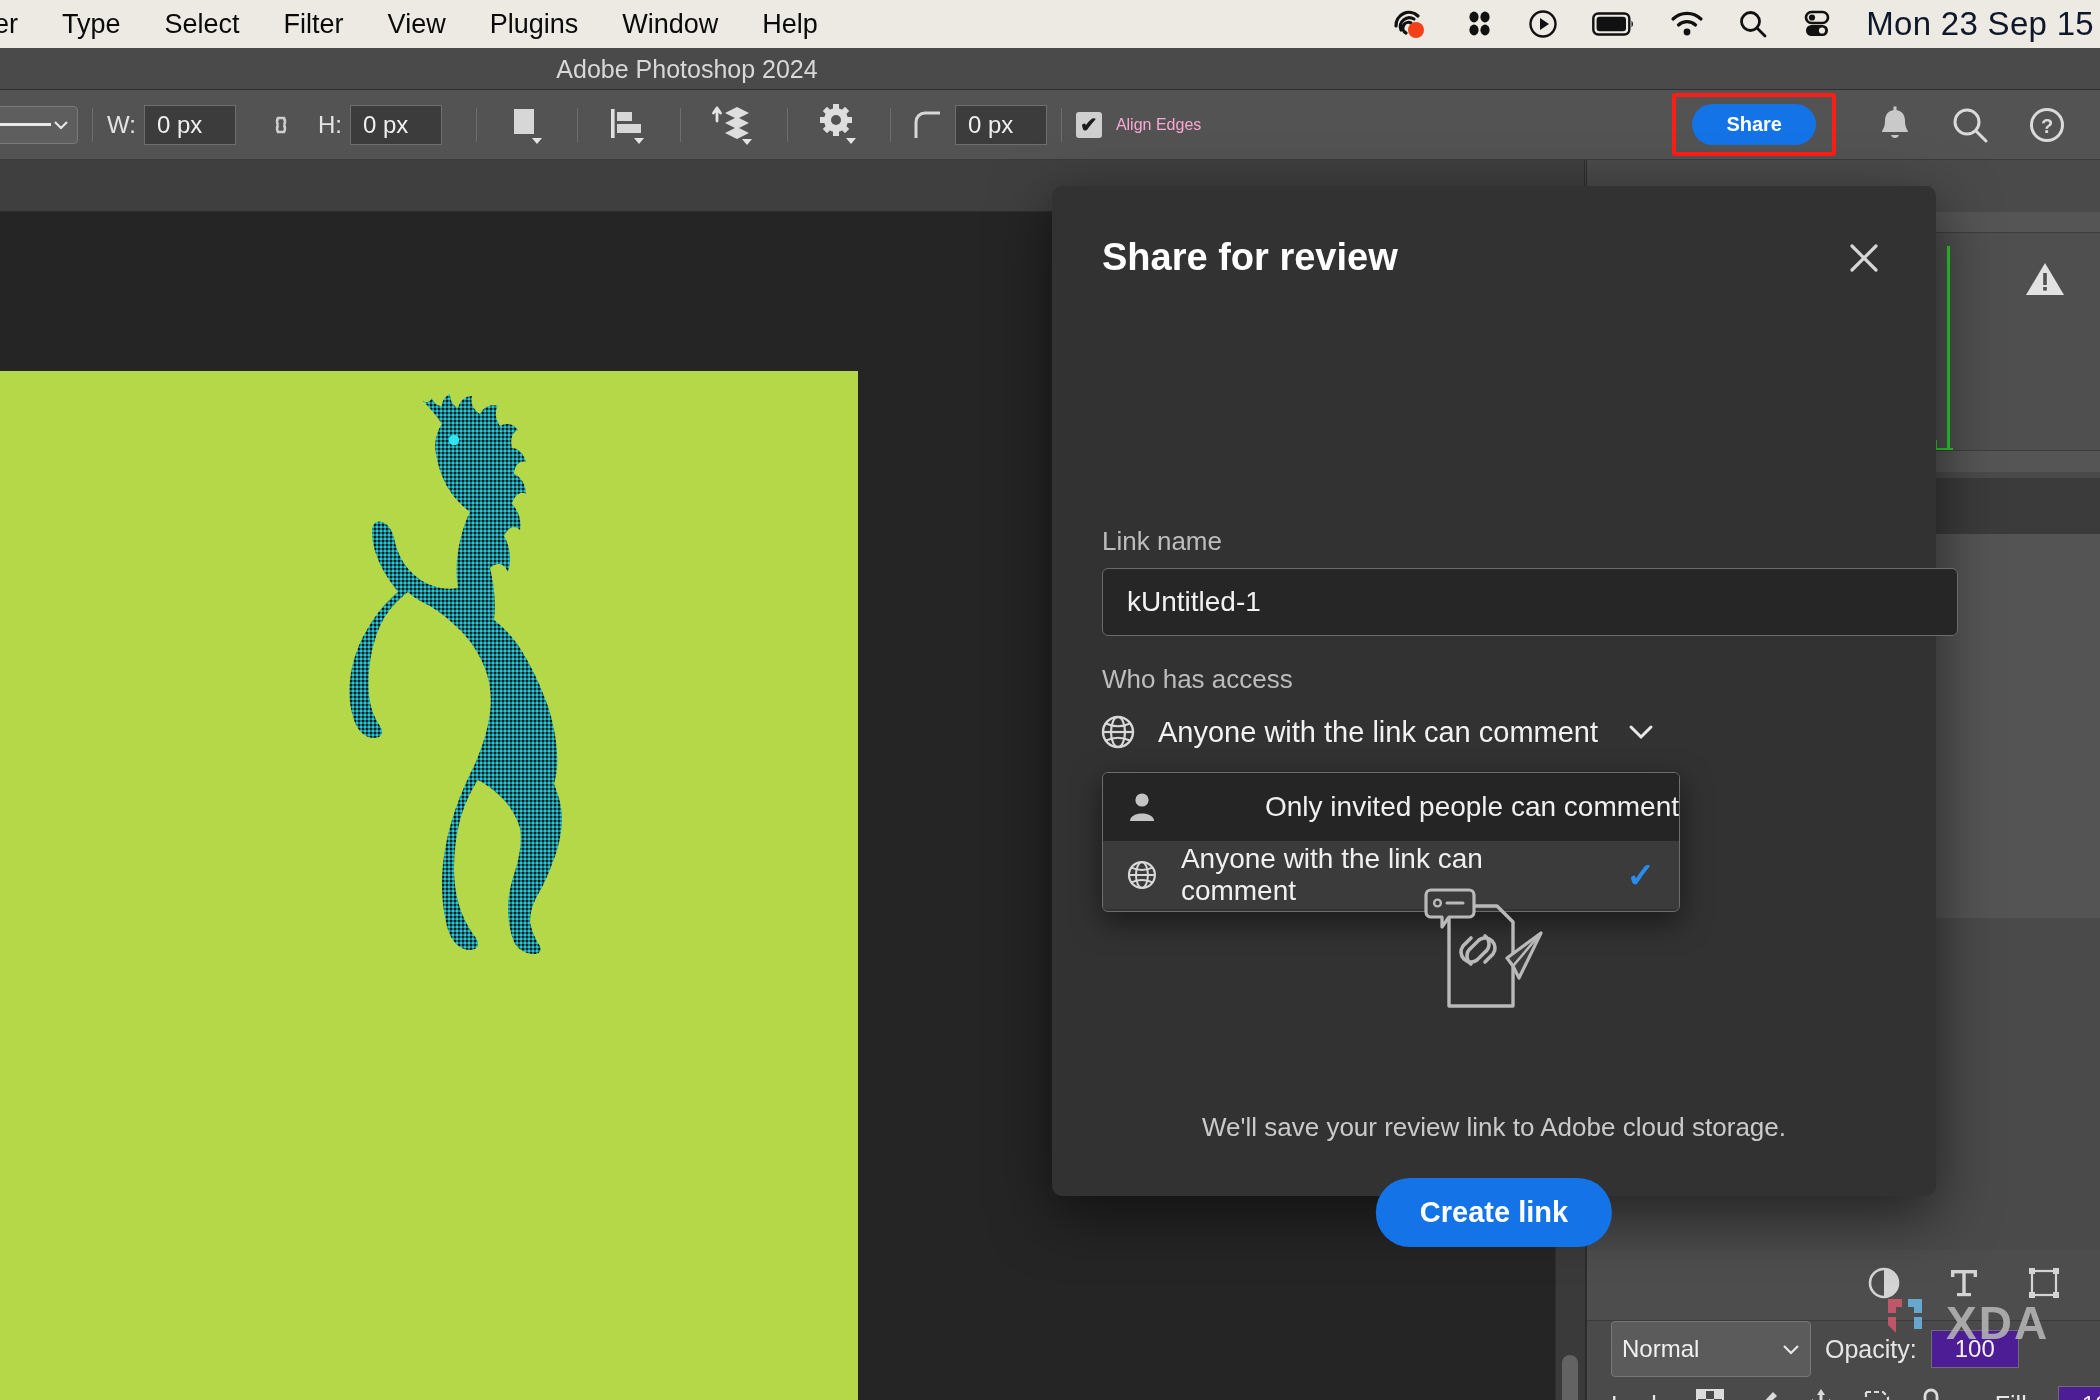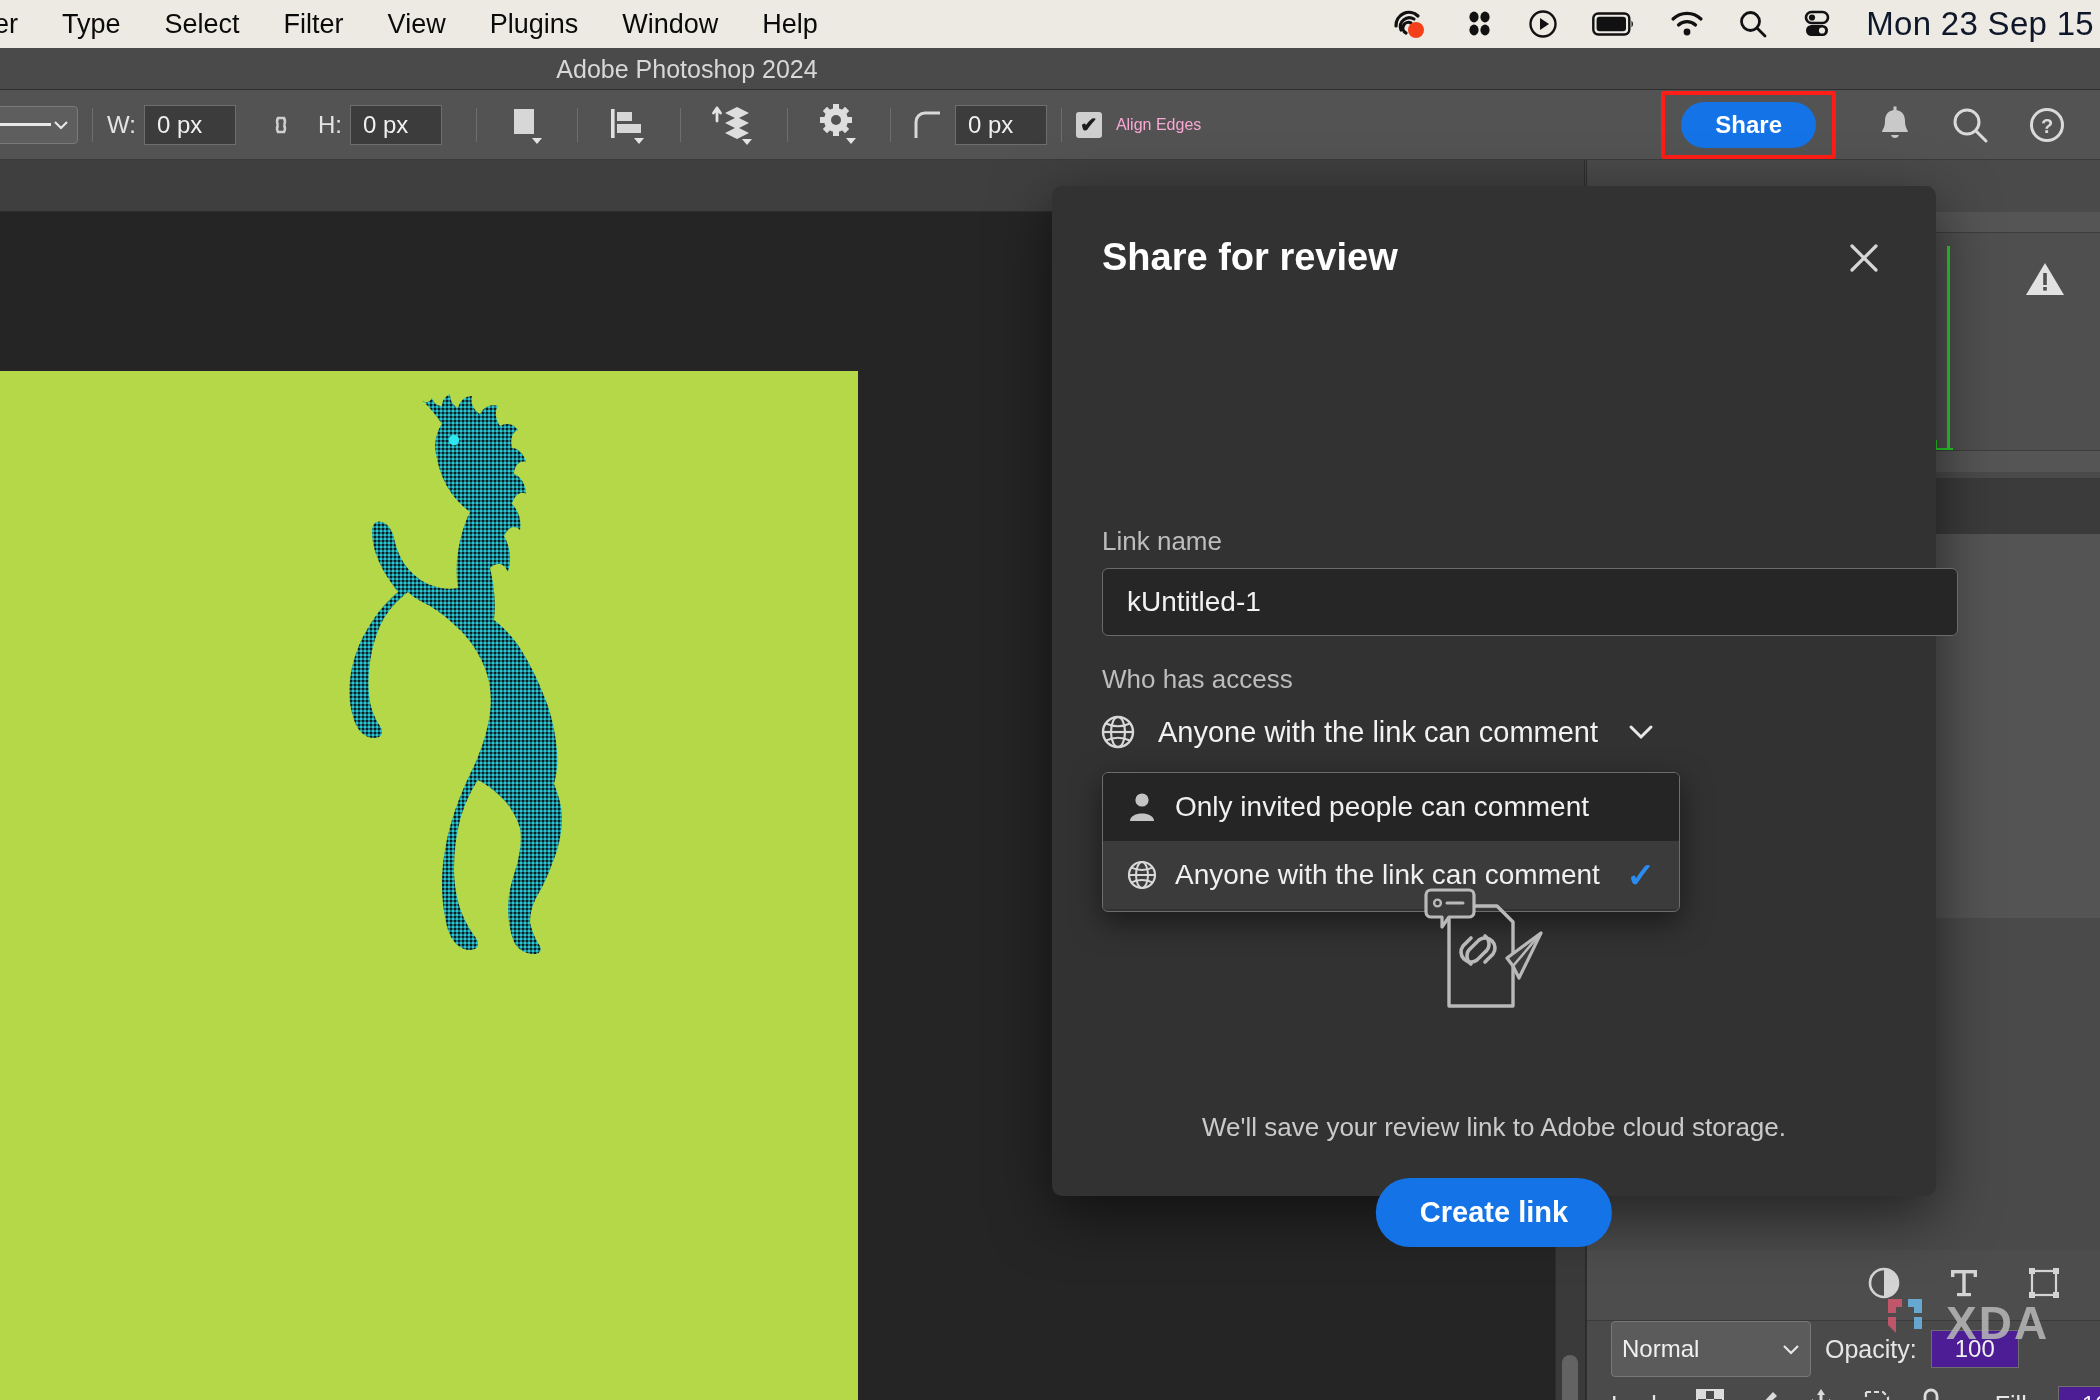--- a/index.html
+++ b/index.html
@@ -78,21 +78,21 @@
   }
   .ob-checklabel{ color:#f9a8d4; font-size:16px; margin-left:14px; }
 
   .ob-right{ margin-left:auto; display:flex; align-items:center; gap:0px; padding-right:14px; }
   #share-highlight{
     border:4px solid #ff1d16; border-radius:3px;
     padding:7px 16px; display:flex; align-items:center;
     margin-right:22px;
   }
   #share-button{
-    background:#1473e6; color:#fff; font-size:24px; font-weight:bold;
+    background:#1473e6; color:#fff; font-size:20px; font-weight:bold;
     border-radius:26px; padding:9px 34px; border:none; cursor:pointer;
     font-family:"Liberation Sans", sans-serif;
   }
   .ob-right-icon{ margin:0 18px; display:flex; align-items:center; }
 
   
   #workspace{
     position:absolute; left:0; top:160px; width:2100px; height:1240px;
     background:#2b2b2b;
     z-index:10;
@@ -249,22 +249,22 @@
   }
   #access-value{ color:#f2f2f2; font-size:29px; }
 
   #access-menu{
     position:absolute; left:50px; top:586px; width:578px; height:140px;
     background:#323232; border:1px solid #6d6d6d; border-radius:6px;
     box-shadow:0 10px 30px rgba(0,0,0,.5);
     overflow:hidden;
   }
   .menu-item{
-    height:68px; display:flex; align-items:center; gap:16px;
-    padding-left:22px; cursor:pointer; color:#f0f0f0; font-size:28px;
+    height:68px; display:flex; align-items:center; gap:22px;
+    padding-left:22px; cursor:pointer; color:#f0f0f0; font-size:28px;justify-content:space-between;
   }
   .menu-item.hover{ background:#252525; }
   .menu-item.selected{ background:#3b3b3b; }
   .menu-check{ margin-left:auto; margin-right:24px; color:#2a8cf0; font-size:34px; font-weight:bold; }
 
   #illustration{
     position:absolute; left:50%; top:700px; transform:translateX(-50%);
   }
   #headline{
     position:absolute; left:0; top:880px; width:884px; text-align:center;

